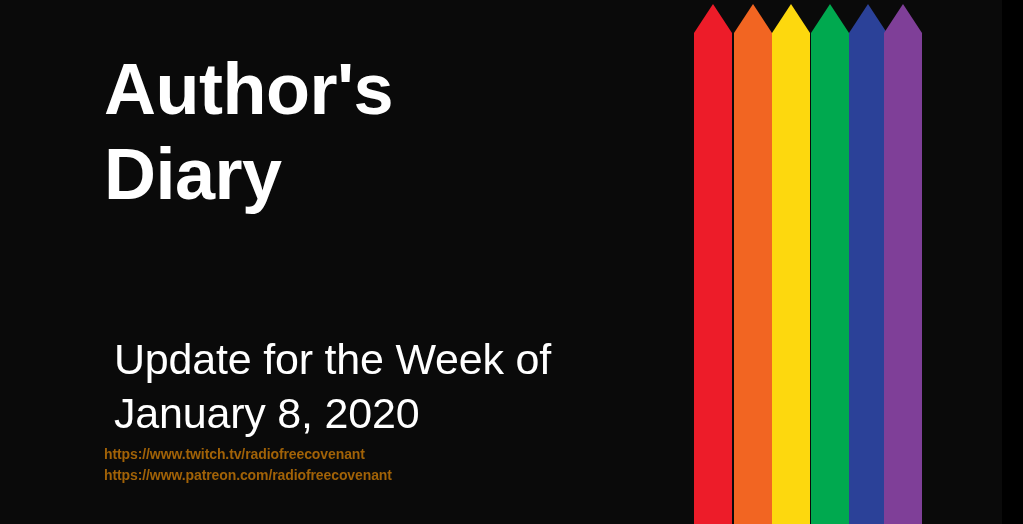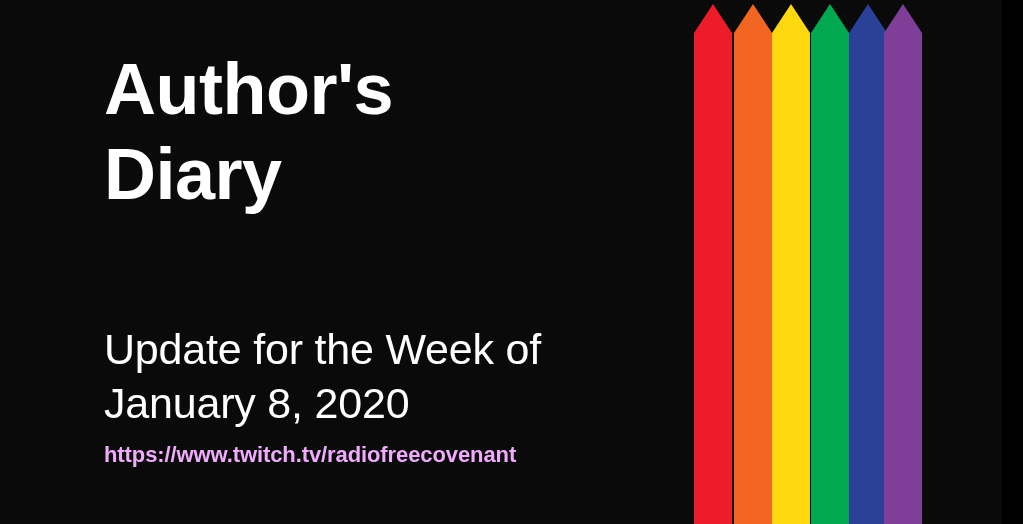--- a/index.html
+++ b/index.html
@@ -37,40 +37,40 @@
     font-weight: bold;
     line-height: 1.18;
     letter-spacing: -0.5px;
     white-space: pre-line;
   }
 
   .subtitle {
     position: absolute;
     left: 0;
     top: 322px;
-    margin: 0;
+    margin: 10px;
     color: #ffffff;
     font-size: 43px;
     font-weight: normal;
     line-height: 1.26;
     letter-spacing: -0.2px;
     white-space: pre-line;
   }
 
   .links {
     position: absolute;
     left: 0;
     top: 444px;
     margin: 0;
     padding: 0;
     list-style: none;
   }
   .links li {
-    color: #f0abfc;
-    font-size: 22px;
+    color: #a16207;
+    font-size: 14px;
     font-weight: bold;
     line-height: 21px;
     letter-spacing: -0.1px;
     white-space: nowrap;
   }
 
   
   .pencils {
     position: absolute;
     left: 694px;
@@ -92,20 +92,21 @@
   <div class="text-col">
 
     <h1 class="title">Author's
 Diary</h1>
 
     <h2 class="subtitle">Update for the Week of
 January 8, 2020</h2>
 
     <ul class="links">
       <li>https://www.twitch.tv/radiofreecovenant</li>
+      <li>https://www.patreon.com/radiofreecovenant</li>
     </ul>
 
   </div>
 
   <div class="pencils">
     <svg viewBox="0 0 228 524" preserveAspectRatio="none">
       <g>
         <polygon id="p0" points="0,33 19,4 38,33 38,524 0,524" fill="#ed1c29"></polygon>
       </g>
       <g>

